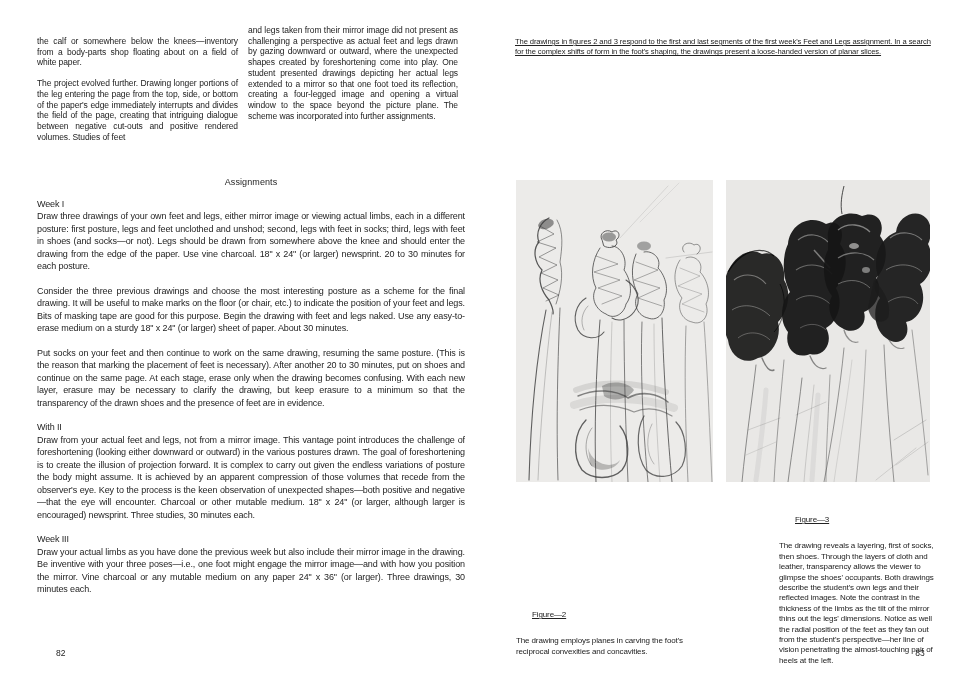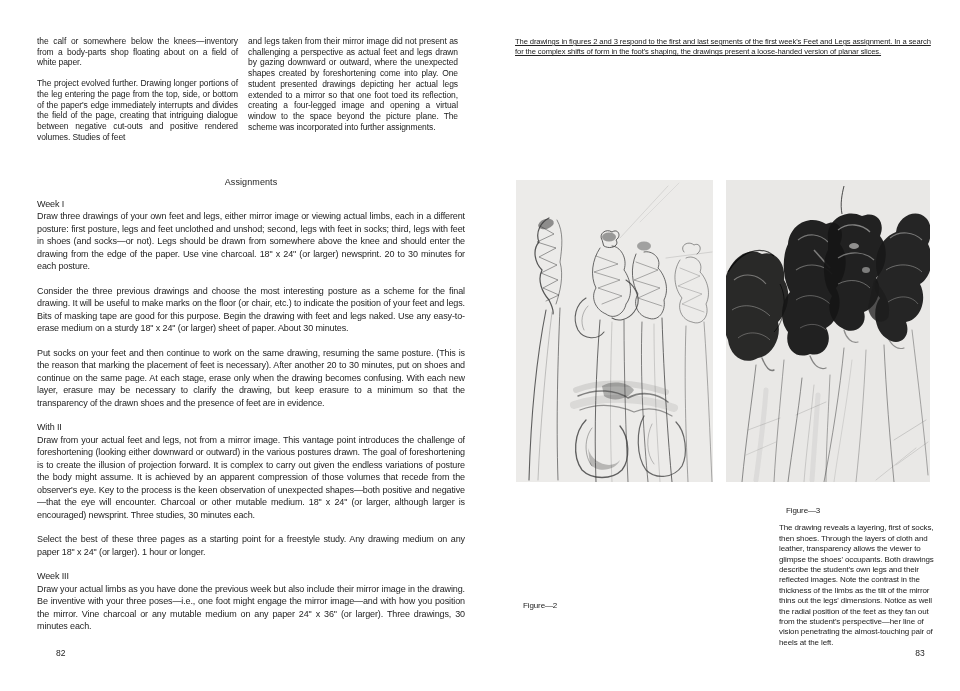--- a/index.html
+++ b/index.html
@@ -20,54 +20,53 @@
   .week-label{margin:0;}
   .assignments p{margin:0 0 12px 0;text-align:justify;}
   .smallcap{
     position:absolute;font-size:7.6px;line-height:10.3px;letter-spacing:-0.1px;color:#222;
   }
   .figure{position:absolute;overflow:hidden;}
   .figure svg{display:block;}
   .figcap{
     position:absolute;font-size:8px;line-height:10.4px;letter-spacing:-0.12px;color:#222;
   }
-  .figcap .figlabel{margin:7px;}
+  .figcap .figlabel{margin:16px;text-decoration:underline;}
   .pagenum{position:absolute;font-size:8.5px;color:#222;margin-left:19px;}
   .pagenum.right{text-align:right;}
 </style>
 </head>
 <body>
 
 <div id="spread">
 
   <div>
 
     <div class="coltext" style="left:37px;top:36px;width:201px;">
       <p>the calf or somewhere below the knees—inventory from a body-parts shop floating about on a field of white paper.</p>
       <p>The project evolved further. Drawing longer portions of the leg entering the page from the top, side, or bottom of the paper's edge immediately interrupts and divides the field of the page, creating that intriguing dialogue between negative cut-outs and positive rendered volumes. Studies of feet</p>
     </div>
 
-    <div class="coltext" style="left:248px;top:36px;width:210px;">
+    <div class="coltext" style="left:248px;top:25px;width:210px;">
       <p>and legs taken from their mirror image did not present as challenging a perspective as actual feet and legs drawn by gazing downward or outward, where the unexpected shapes created by foreshortening come into play. One student presented drawings depicting her actual legs extended to a mirror so that one foot toed its reflection, creating a four-legged image and opening a virtual window to the space beyond the picture plane. The scheme was incorporated into further assignments.</p>
     </div>
 
     <div class="assignments">
       <div class="assign-heading">Assignments</div>
 
       <div>
         <div class="week-label">Week I</div>
         <p>Draw three drawings of your own feet and legs, either mirror image or viewing actual limbs, each in a different posture: first posture, legs and feet unclothed and unshod; second, legs with feet in socks; third, legs with feet in shoes (and socks—or not). Legs should be drawn from somewhere above the knee and should enter the drawing from the edge of the paper. Use vine charcoal. 18" x 24" (or larger) newsprint. 20 to 30 minutes for each posture.</p>
         <p>Consider the three previous drawings and choose the most interesting posture as a scheme for the final drawing. It will be useful to make marks on the floor (or chair, etc.) to indicate the position of your feet and legs. Bits of masking tape are good for this purpose. Begin the drawing with feet and legs naked. Use any easy-to-erase medium on a sturdy 18" x 24" (or larger) sheet of paper. About 30 minutes.</p>
         <p>Put socks on your feet and then continue to work on the same drawing, resuming the same posture. (This is the reason that marking the placement of feet is necessary). After another 20 to 30 minutes, put on shoes and continue on the same page. At each stage, erase only when the drawing becomes confusing. With each new layer, erasure may be necessary to clarify the drawing, but keep erasure to a minimum so that the transparency of the drawn shoes and the presence of feet are in evidence.</p>
       </div>
 
       <div>
         <div class="week-label">With II</div>
         <p>Draw from your actual feet and legs, not from a mirror image. This vantage point introduces the challenge of foreshortening (looking either downward or outward) in the various postures drawn. The goal of foreshortening is to create the illusion of projection forward. It is complex to carry out given the endless variations of posture the body might assume. It is achieved by an apparent compression of those volumes that recede from the observer's eye. Key to the process is the keen observation of unexpected shapes—both positive and negative—that the eye will encounter. Charcoal or other mutable medium. 18" x 24" (or larger, although larger is encouraged) newsprint. Three studies, 30 minutes each.</p>
-        <p>Select the best of these three pages as a starting point for a freestyle study. Any drawing medium on any paper 18" x 24" (or larger). 1 hour or longer.</p>
       </div>
 
       <div>
         <div class="week-label">Week III</div>
         <p>Draw your actual limbs as you have done the previous week but also include their mirror image in the drawing. Be inventive with your three poses—i.e., one foot might engage the mirror image—and with how you position the mirror. Vine charcoal or any mutable medium on any paper 24" x 36" (or larger). Three drawings, 30 minutes each.</p>
       </div>
     </div>
 
     <div class="pagenum" style="left:37px;top:648px;">82</div>
   </div>
@@ -200,20 +199,21 @@
           <path d="M36,178 C40,188 44,192 48,190" stroke-width="1.4" opacity="0.6"></path>
           <path d="M84,176 C88,186 94,190 100,188" stroke-width="1.3" opacity="0.55"></path>
           <path d="M118,150 C120,158 126,164 132,162" stroke-width="1.2" opacity="0.5"></path>
           <path d="M162,158 C166,166 172,170 178,168" stroke-width="1.2" opacity="0.5"></path>
         </g>
       </svg>
     </div>
 
     <div class="figcap" style="left:516px;top:594px;width:172px;">
       <div class="figlabel">Figure—2</div>
+      <div>The drawing employs planes in carving the foot's reciprocal convexities and concavities.</div>
     </div>
 
     <div class="figcap" style="left:779px;top:499px;width:164px;">
       <div class="figlabel">Figure—3</div>
       <div>The drawing reveals a layering, first of socks, then shoes. Through the layers of cloth and leather, transparency allows the viewer to glimpse the shoes' occupants. Both drawings describe the student's own legs and their reflected images. Note the contrast in the thickness of the limbs as the tilt of the mirror thins out the legs' dimensions. Notice as well the radial position of the feet as they fan out from the student's perspective—her line of vision penetrating the almost-touching pair of heels at the left.</div>
     </div>
 
     <div class="pagenum right" style="left:880px;top:648px;width:42px;text-align:center;">83</div>
   </div>
 

